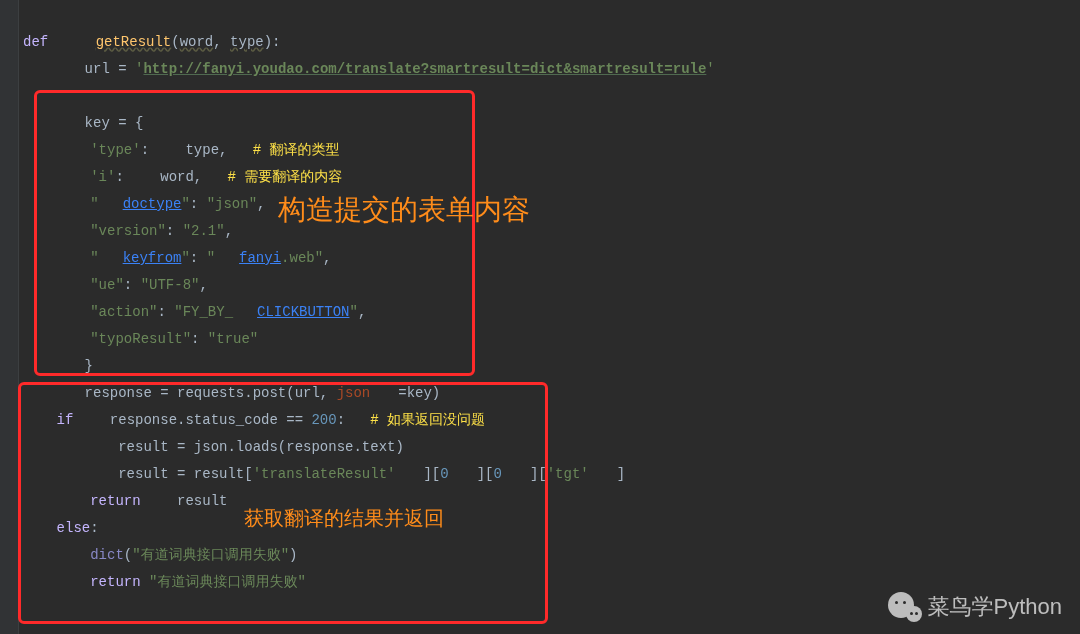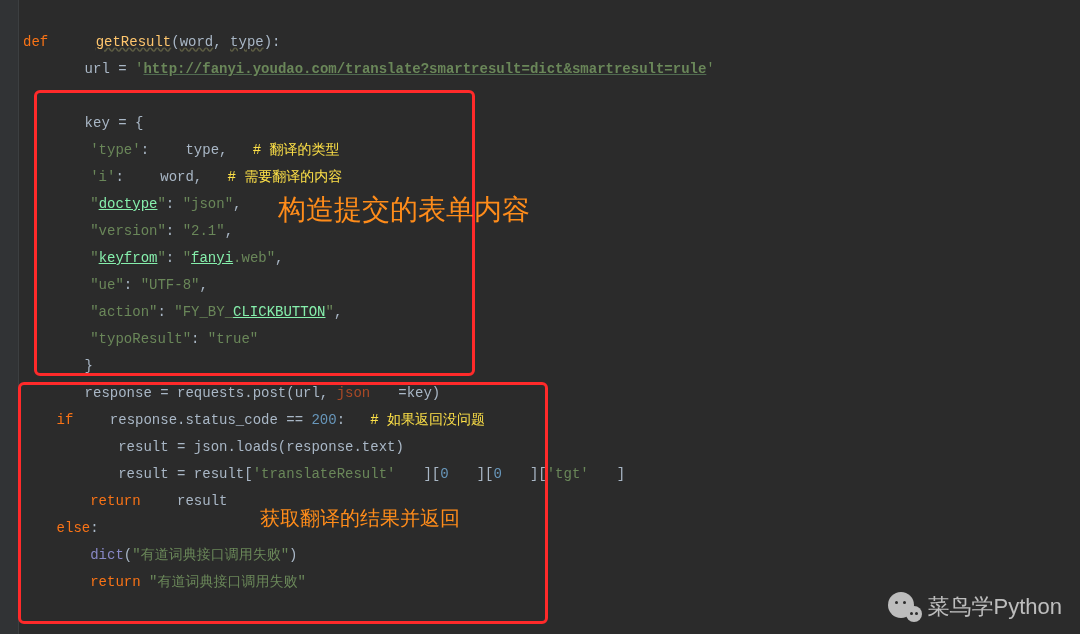--- a/index.html
+++ b/index.html
@@ -25,26 +25,26 @@
   }
   .code-area {
     position: absolute;
     left: 19px;
     top: 0;
     right: 0;
     padding: 2px 0 0 4px;
     line-height: 27px;
     white-space: pre;
   }
-  .kw { color: #f97316; }
+  .kw { color: #c4b5fd; }
   .fn { color: #ffc66d; text-decoration: underline; text-decoration-color: #5c5c42; text-decoration-style: wavy; margin-left: 39px; }
   .param { color: #a9b7c6; text-decoration: underline; text-decoration-style: wavy; text-decoration-color: #5c5c42;}
   .punc { color: #a9b7c6; }
   .str { color: #6a8759; }
-  .str-u { color: #86efac; text-decoration: underline; }
+  .str-u { color: #3b82f6; text-decoration: underline; margin-left: 24px; }
   .url { color: #6a8759; text-decoration: underline; text-decoration-color: #506a50; font-weight: bold; }
   .num { color: #6897bb; }
   .comment { color: #fde047; text-align: center; }
   .ident { color: #a9b7c6; margin-left: 28px; }
   .builtin { color: #8888c6; }
   .paramname { color: #aa4926; }
   .anno-box1 {
     position: absolute;
     left: 34px;
     top: 90px;
@@ -68,21 +68,21 @@
     left: 18px;
     top: 382px;
     width: 524px;
     height: 236px;
     border: 3px solid #ff2a2a;
     border-radius: 6px;
     pointer-events: none;
   }
   .anno-label2 {
     position: absolute;
-    left: 260px;
+    left: 244px;
     top: 505px;
     color: #ff8c1a;
     font-size: 20px;
     font-family: "Microsoft YaHei","Helvetica",sans-serif;
     pointer-events: none;
   }
   .watermark {
     position: absolute;
     right: 18px;
     bottom: 12px;

